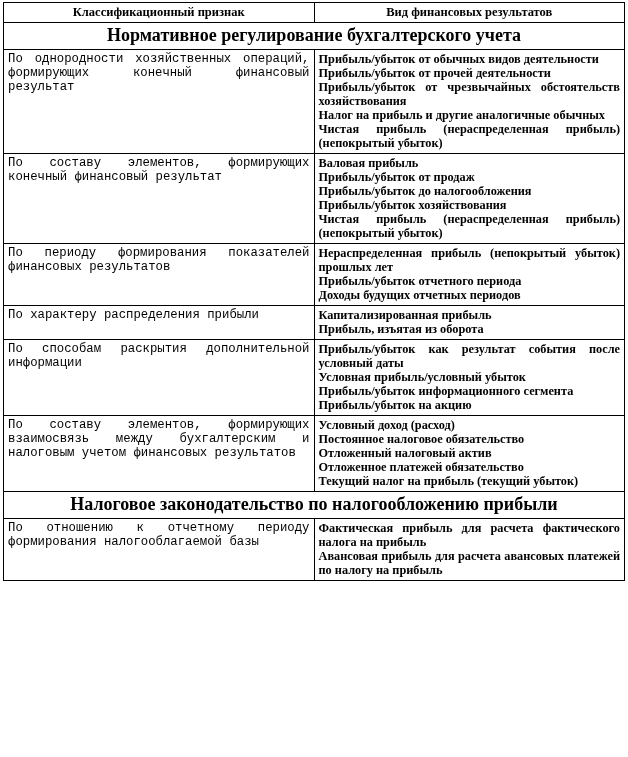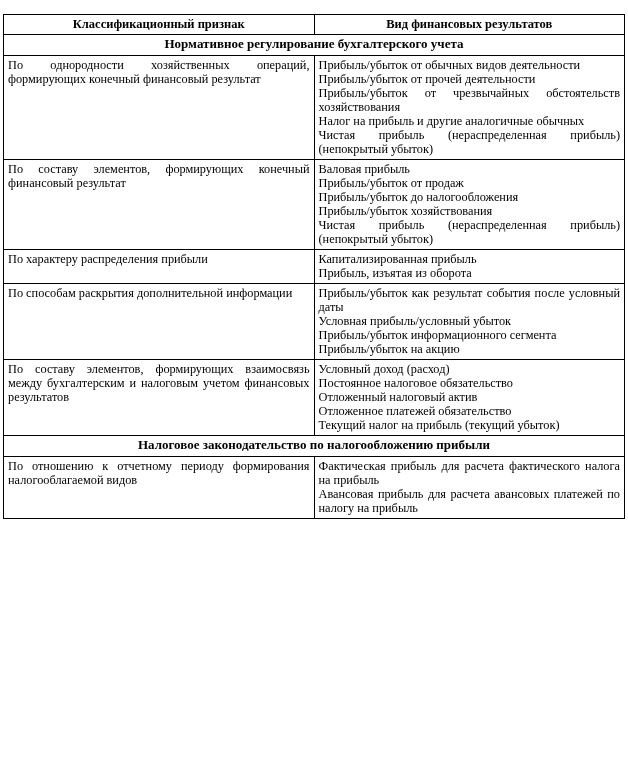--- a/index.html
+++ b/index.html
@@ -17,58 +17,59 @@
     width: 628px;
     box-sizing: border-box;
     padding: 2px 3px 0 3px;
   }
   table.doc-table {
     border-collapse: collapse;
     width: 622px;
     table-layout: fixed;
     font-size: 12.3px;
     line-height: 1.14;
-    margin-top: 12px;
   }
   table.doc-table td, table.doc-table th {
     border: 1px solid #000000;
     vertical-align: top;
     padding: 2px 4px 3px 4px;
   }
   th.head-cell {
     text-align: center;
     font-weight: bold;
     font-size: 12.5px;
     padding: 3px 4px 4px 4px;
   }
   td.section-cell {
     text-align: center;
     font-weight: bold;
-    font-size: 13px;
+    font-size: 18px;
     padding: 3px 4px 4px 4px;
   }
   td.col-left {
     width: 272px;
     text-align: justify;
     text-align-last: left;
     hyphens: manual;
   }
   td.col-right {
     width: 348px;
   }
   .just {
     text-align: justify;
     text-align-last: left;
+    font-family: Liberation Mono, monospace;
   }
   .line {
     display: block;
   }
   .line.j {
     text-align: justify;
     text-align-last: left;
+    font-weight: bold;
   }
 </style>
 </head>
 <body>
 
 <div class="page">
   <table class="doc-table">
     <tbody>
       <tr>
         <th class="head-cell col-left">Классификационный признак</th>
@@ -94,20 +95,28 @@
         <td class="col-left just">По составу элементов, формирующих конечный финансовый результат</td>
         <td class="col-right">
           <span class="line j">Валовая прибыль</span>
           <span class="line j">Прибыль/убыток от продаж</span>
           <span class="line j">Прибыль/убыток до налогообложения</span>
           <span class="line j">Прибыль/убыток хозяйствования</span>
           <span class="line j">Чистая прибыль (нераспределенная прибыль) (непокрытый убыток)</span>
         </td>
       </tr>
 
+      <tr>
+        <td class="col-left just">По периоду формирования показателей финансовых результатов</td>
+        <td class="col-right">
+          <span class="line j">Нераспределенная прибыль (непокрытый убыток) прошлых лет</span>
+          <span class="line j">Прибыль/убыток отчетного периода</span>
+          <span class="line j">Доходы будущих отчетных периодов</span>
+        </td>
+      </tr>
 
       <tr>
         <td class="col-left just">По характеру распределения прибыли</td>
         <td class="col-right">
           <span class="line j">Капитализированная прибыль</span>
           <span class="line j">Прибыль, изъятая из оборота</span>
         </td>
       </tr>
 
       <tr>
@@ -131,21 +140,21 @@
         </td>
       </tr>
 
       <tr>
         <td class="section-cell" colspan="2">Налоговое законодательство по налогообложению прибыли</td>
       </tr>
 
 
 
       <tr>
-        <td class="col-left just">По отношению к отчетному периоду формирования налогооблагаемой видов</td>
+        <td class="col-left just">По отношению к отчетному периоду формирования налогооблагаемой базы</td>
         <td class="col-right">
           <span class="line j">Фактическая прибыль для расчета фактического налога на прибыль</span>
           <span class="line j">Авансовая прибыль для расчета авансовых платежей по налогу на прибыль</span>
         </td>
       </tr>
     </tbody>
   </table>
 </div>
 
 </body></html>

